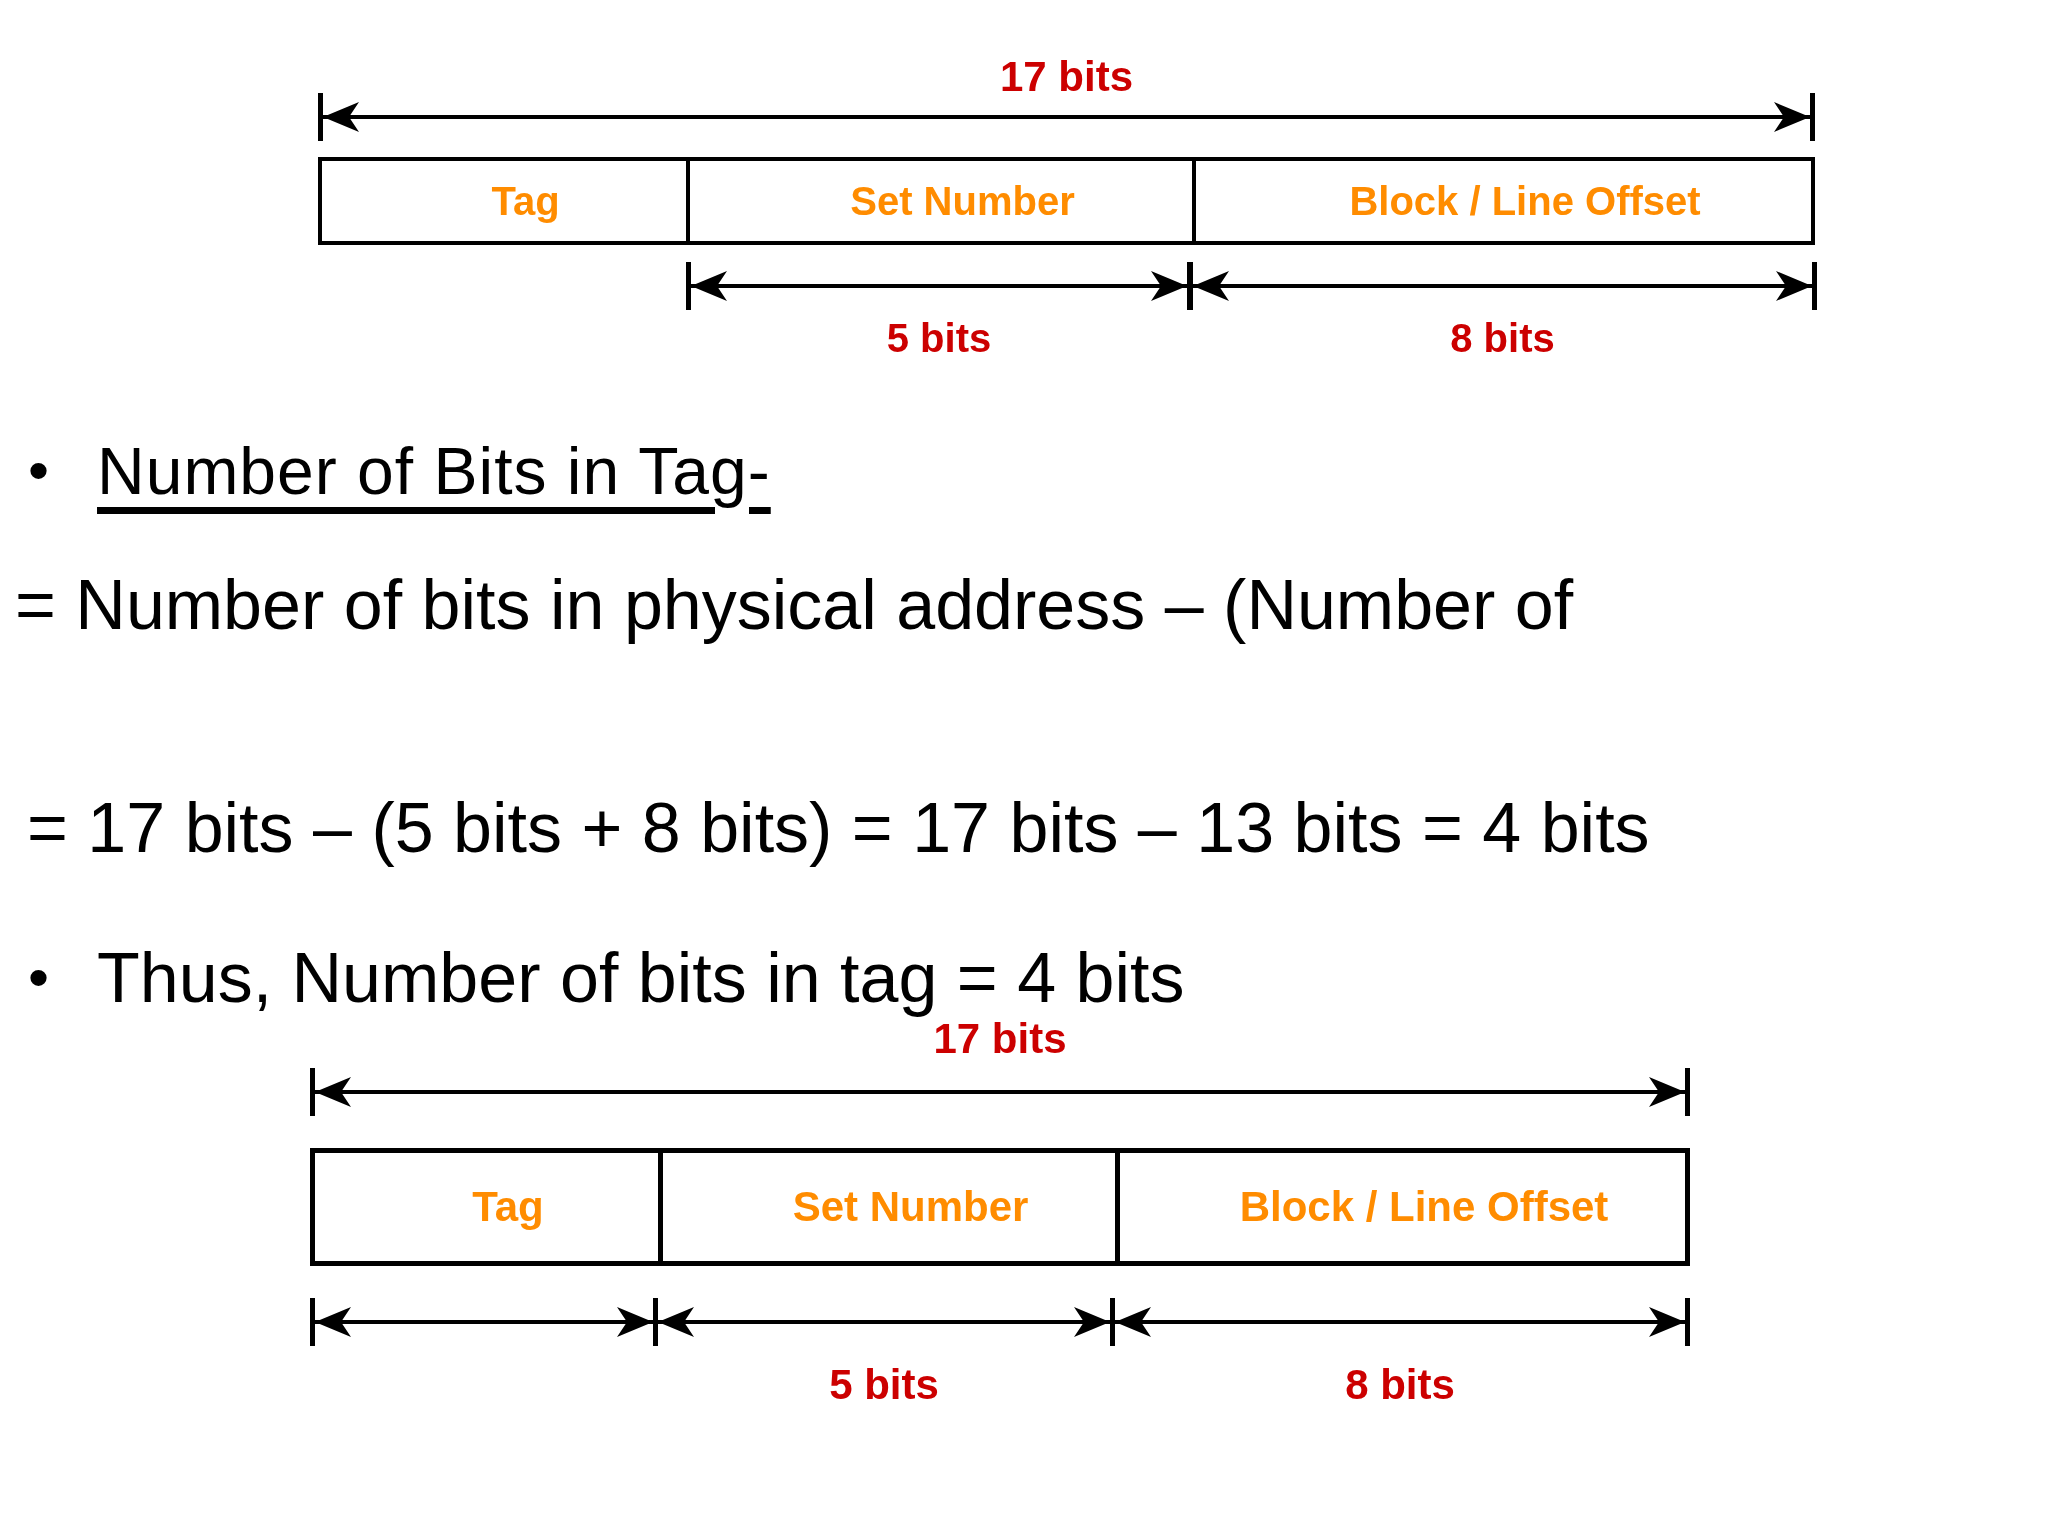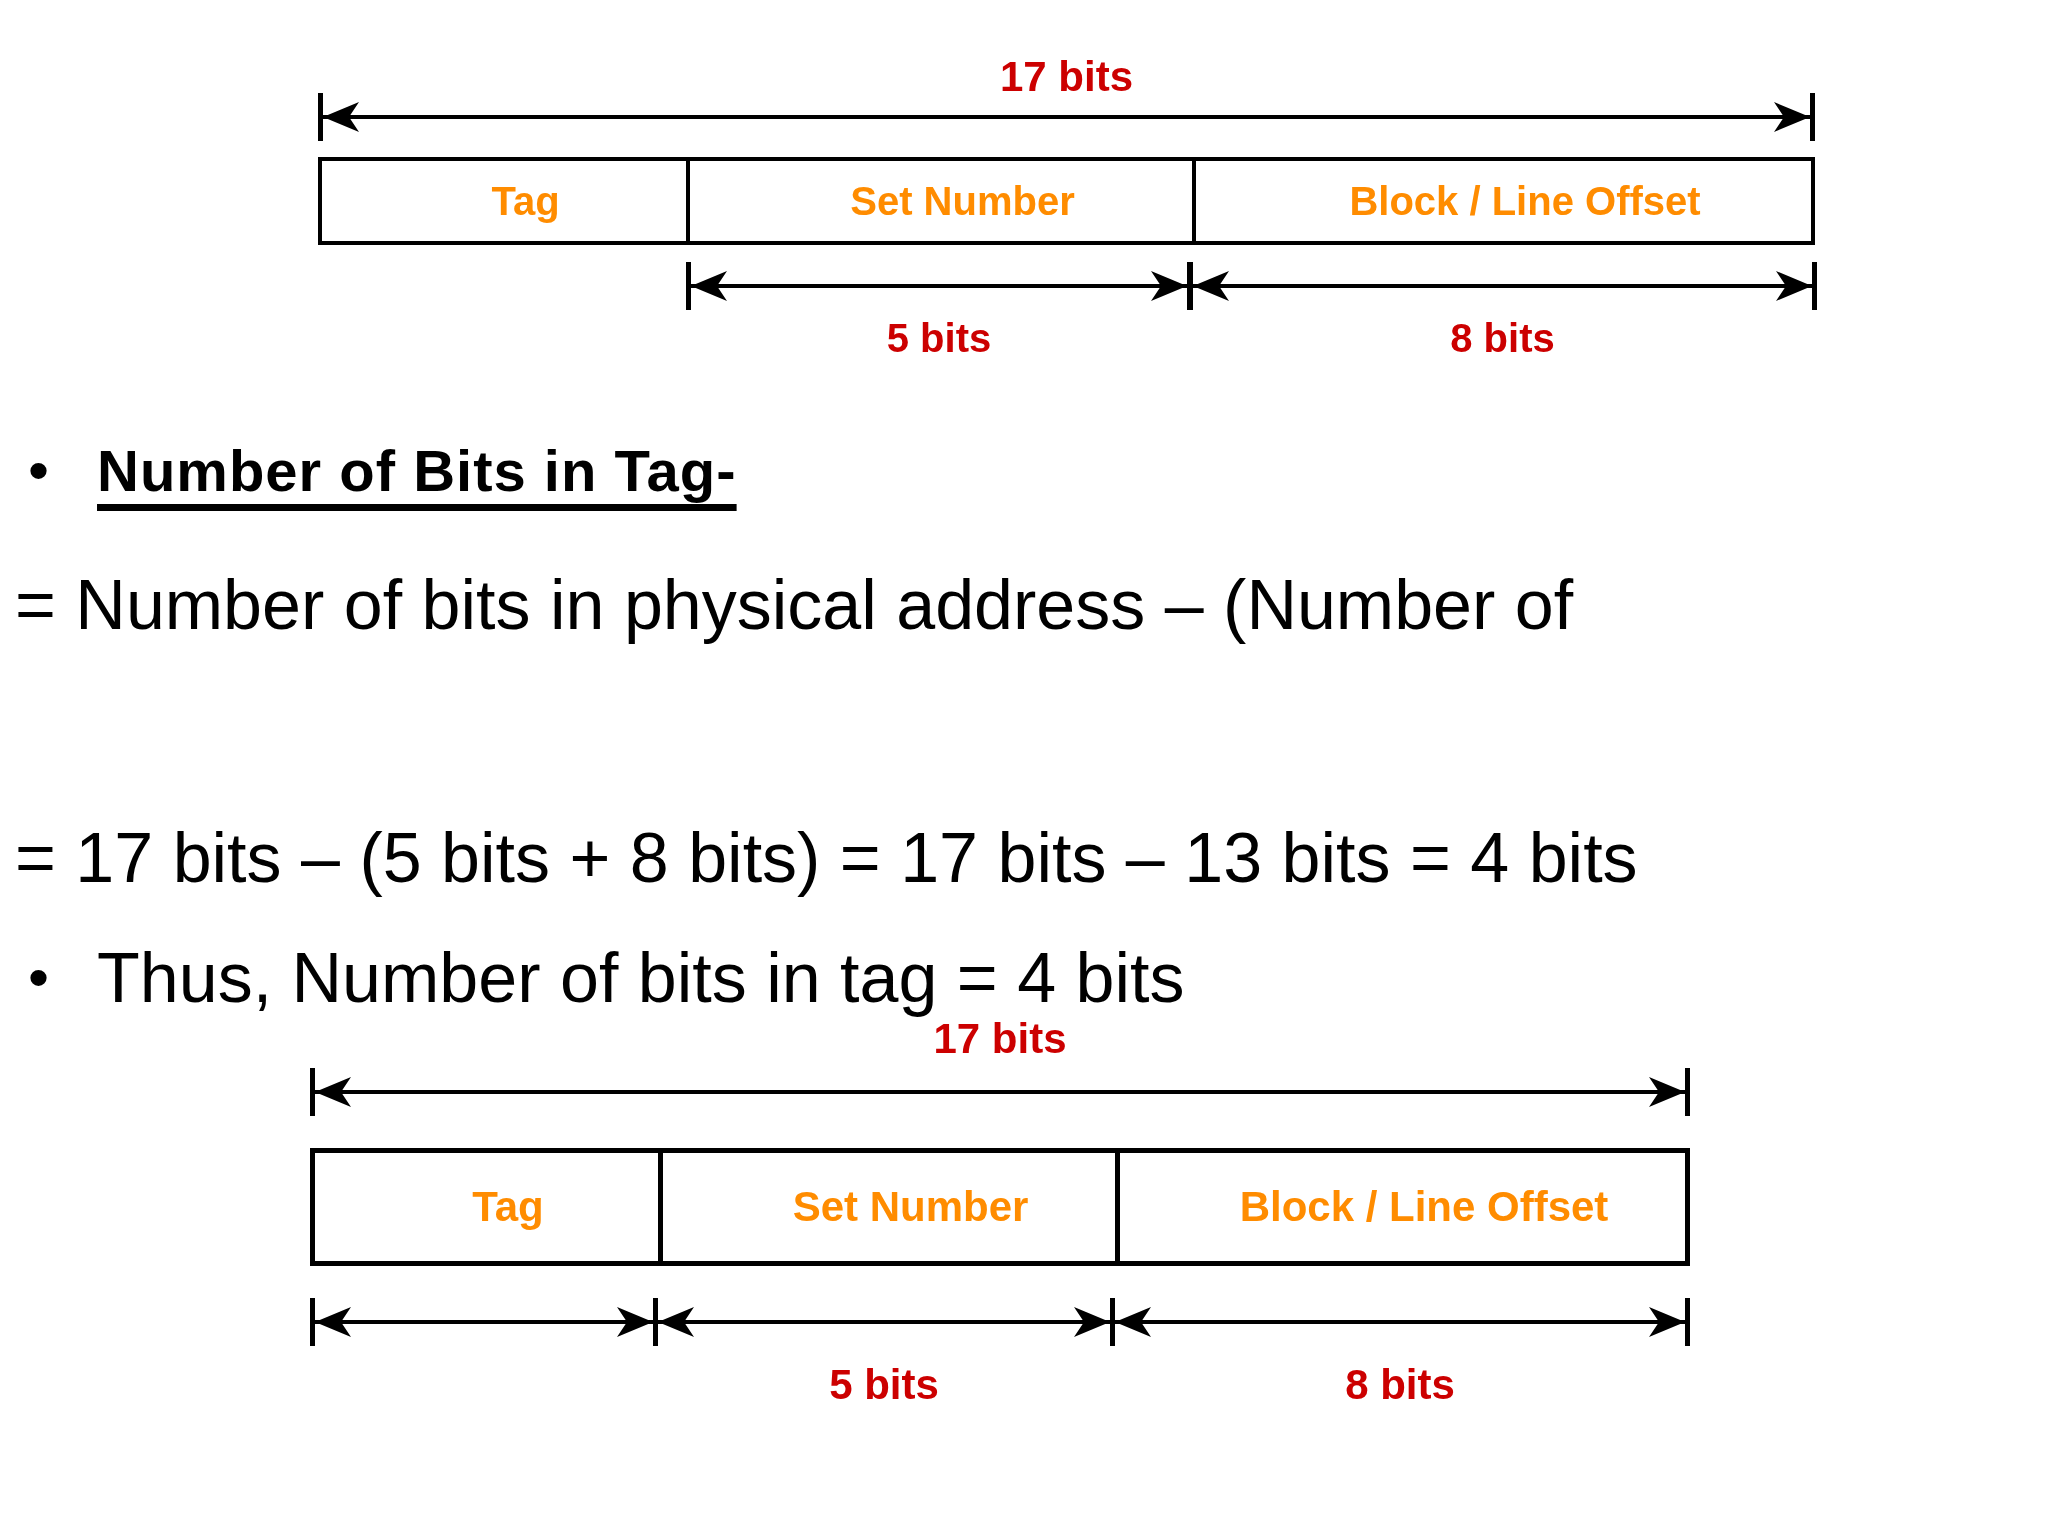--- a/index.html
+++ b/index.html
@@ -70,38 +70,38 @@
     align-items:flex-start;
     white-space:nowrap;
   }
   .bullet-glyph{
     font-size:60px;
     line-height:86px;
     margin-right:48px;
   }
   .heading-row{top:428px;}
   .heading-text{
-    font-size:58px;
-    font-weight:bold;
+    font-size:66px;
+    font-weight:normal;
     line-height:86px;
     letter-spacing:1px;
     text-decoration:underline;
     text-decoration-thickness:7px;
     text-underline-offset:13px;
   }
   .para{
     position:absolute;
     left:15px;
     font-size:70px;
     line-height:80px;
     white-space:nowrap;
   }
   .para-l1{top:565px;}
   .para-l2{top:673px;}
-  .para-l3{top:818px;}
+  .para-l3{top:788px;margin-left:12px;}
   .bullet2-row{top:935px;}
   .bullet2-text{font-size:70px;line-height:86px;}
   
   .d2-total{left:310px;top:1014px;width:1380px;font-size:42px;}
   .d2-arrow-top{left:310px;top:1064px;width:1380px;height:56px;}
   .d2-box{left:310px;top:1148px;width:1380px;height:118px;}
   .d2-box .s1{width:343px;}
   .d2-box .s2{width:457px;}
   .d2-box .s3{flex:1;}
   .d2-box .field-label{font-size:42px;}

